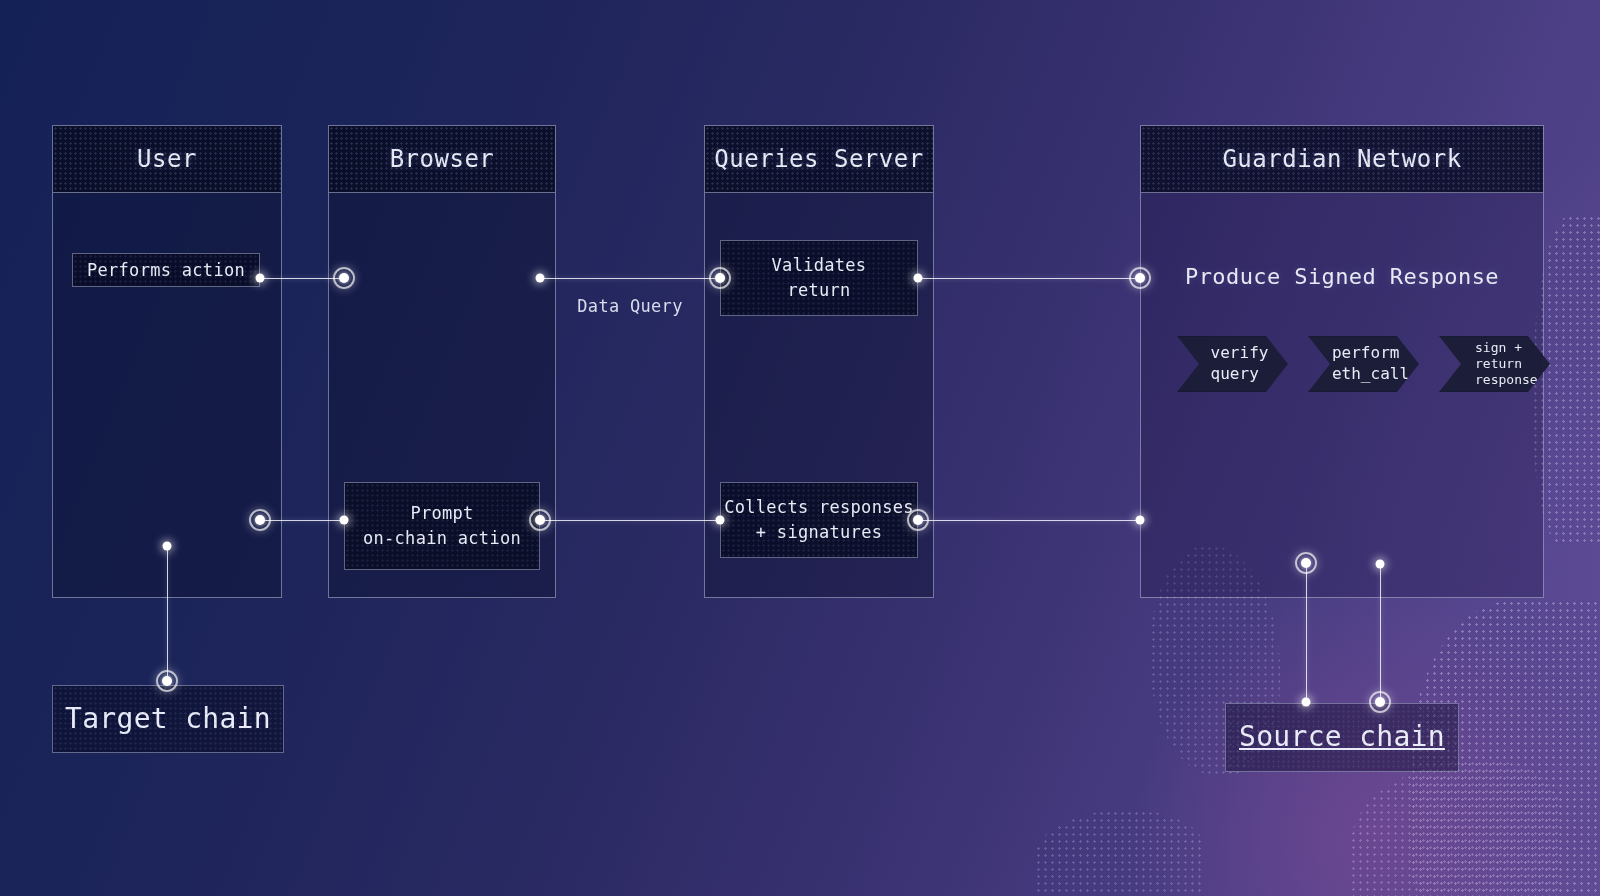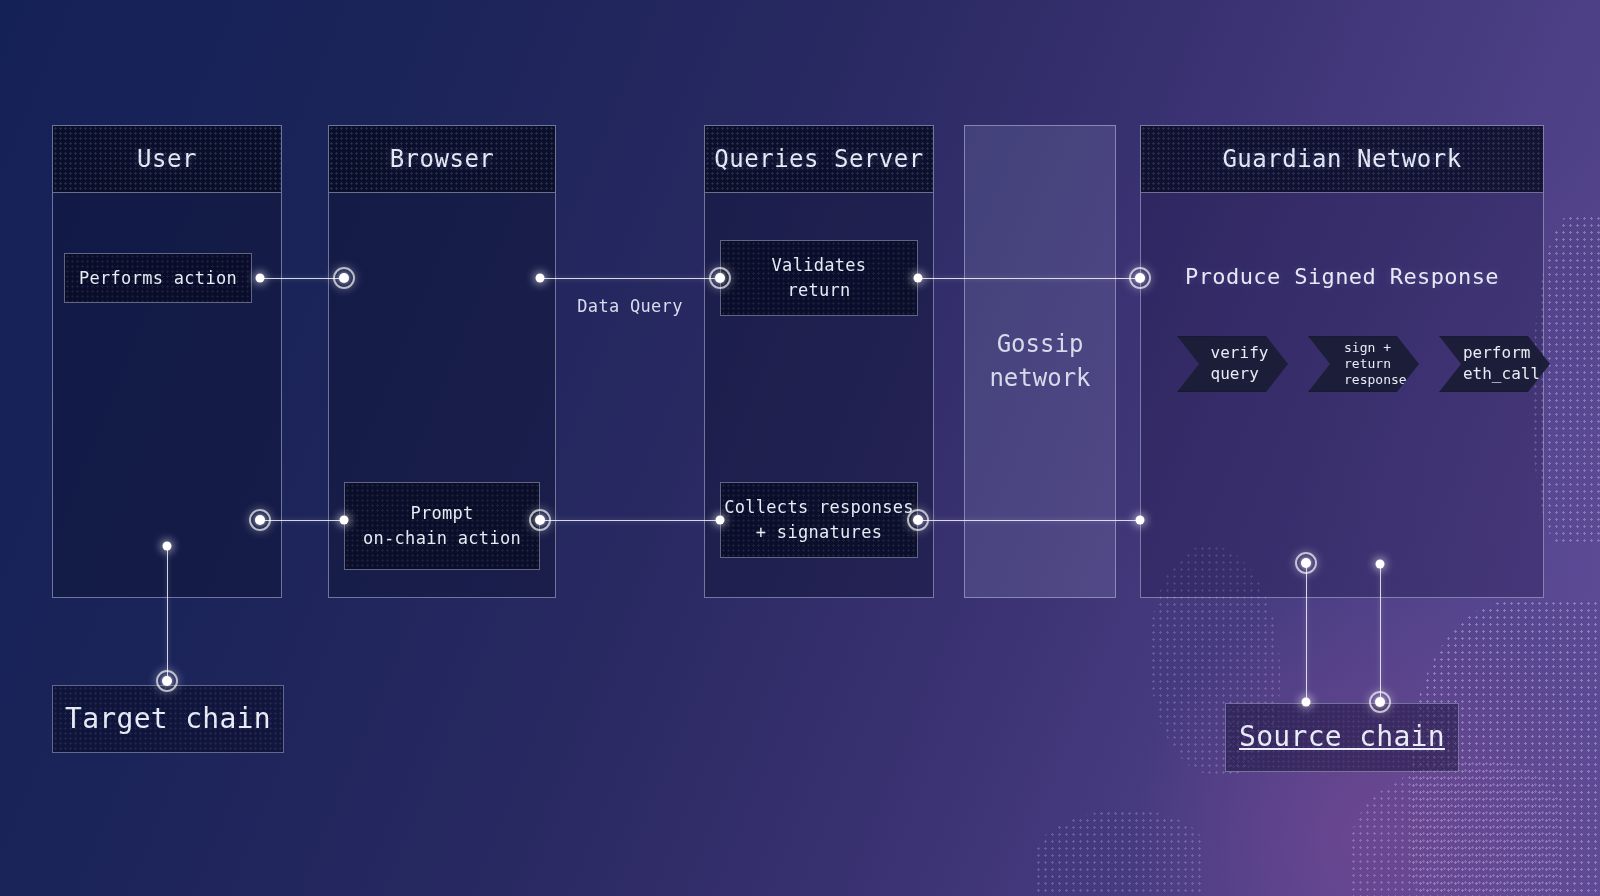--- a/index.html
+++ b/index.html
@@ -67,21 +67,21 @@
     border:1px solid rgba(168,174,208,0.55);
     display:flex;align-items:center;justify-content:center;text-align:center;
     font-size:17px;line-height:1.45;color:#eaedf7;
     white-space:pre-line;letter-spacing:.3px;
   }
   .node::after{
     content:"";position:absolute;inset:0;
     background-image:radial-gradient(rgba(120,132,190,0.14) 1px, transparent 1.2px);
     background-size:5px 5px;pointer-events:none;
   }
-  .n-performs{left:64px;top:253px;width:188px;height:50px;}
+  .n-performs{left:72px;top:253px;width:188px;height:34px;}
   .n-wallet  {left:72px;top:495px;width:188px;height:50px;}
   .n-sdk     {left:344px;top:240px;width:196px;height:76px;}
   .n-prompt  {left:344px;top:482px;width:196px;height:88px;}
   .n-validates{left:720px;top:240px;width:198px;height:76px;}
   .n-collects {left:720px;top:482px;width:198px;height:76px;}
   .n-target{left:52px;top:685px;width:232px;height:68px;font-size:28px;background:rgba(8,12,38,0.6);}
   .n-source{left:1225px;top:703px;width:234px;height:69px;font-size:28px;background:rgba(12,8,40,0.42);text-decoration:underline;}
 
   
   .produce{
@@ -158,40 +158,36 @@
       <h2>Browser</h2>
     </div>
   </section>
 
   <section class="panel p-queries">
     <div class="hd">
       <h2>Queries Server</h2>
     </div>
   </section>
 
-  <section class="panel p-gossip">
-    <div class="lbl">Gossip
-network</div>
-  </section>
 
   <section class="panel p-guardian">
     <div class="hd">
       <h2>Guardian Network</h2>
     </div>
   </section>
 
   <div class="produce">Produce Signed Response</div>
   <div class="chevrons">
     <div class="chev">verify
 query</div>
+    <div class="chev">perform
+eth_call</div>
     <div class="chev small">sign +
 return
 response</div>
-    <div class="chev">perform
-eth_call</div>
   </div>
 
   <div class="node n-performs">Performs action</div>
   <div class="node n-prompt">Prompt
 on-chain action</div>
   <div class="node n-validates">Validates
 return</div>
   <div class="node n-collects">Collects responses
 + signatures</div>
   <div class="node n-target">Target chain</div>

